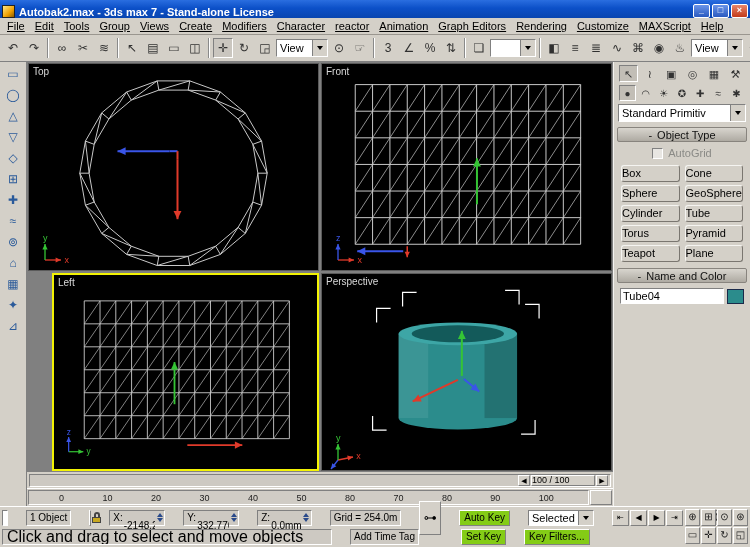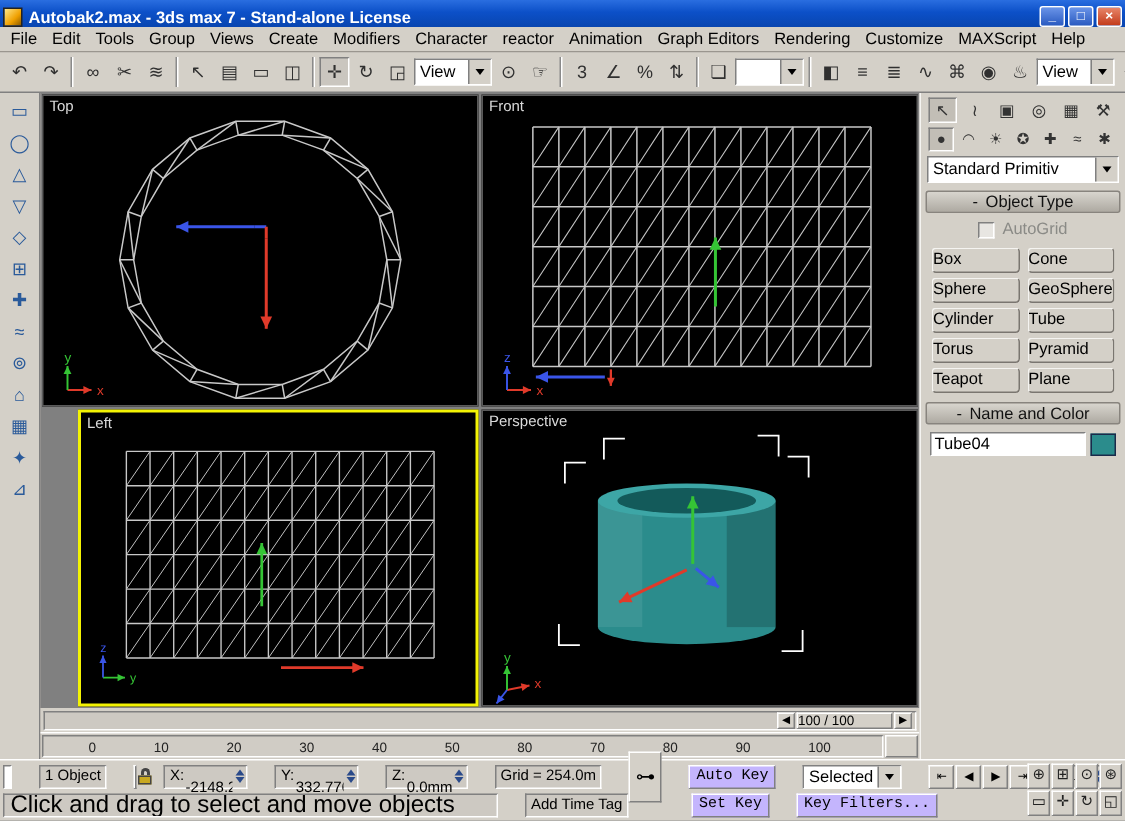--- a/index.html
+++ b/index.html
@@ -8,21 +8,21 @@
 
   
   .titlebar{height:18px;background:linear-gradient(to bottom,#2a6ee0 0%,#0c50c8 45%,#0845b0 100%);display:flex;align-items:flex-end;padding:0 2px;gap:4px;}
   .app-icon{width:13px;height:13px;background:linear-gradient(135deg,#ffe88a,#f0a000 60%,#8a5a00);border:1px solid #222;flex:0 0 auto;}
   .title{color:#fff;font-weight:bold;font-size:11px;flex:1;white-space:nowrap;overflow:hidden;}
   .winbtns{display:flex;gap:2px;}
   .wbtn{width:17px;height:14px;background:linear-gradient(#6a94e8,#2a5ac0);border:1px solid #fff;border-radius:2px;color:#fff;font-size:9px;line-height:11px;text-align:center;font-weight:bold;cursor:default;}
   .wbtn.close{background:linear-gradient(#e8866a,#c23a1a);}
 
   
-  .menubar{height:17px;display:flex;align-items:center;padding:0 2px;border-bottom:1px solid #9a968f;background:#d4d0c8;}
+  .menubar{height:17px;display:flex;align-items:center;padding:0 2px;border-bottom:1px solid #9a968f;background:#d4d0c8;text-decoration:underline;}
   .menu-item{padding:1px 5px;white-space:nowrap;}
 
   
   .toolbar{height:27px;display:flex;align-items:center;padding:0 3px;gap:1px;border-bottom:1px solid #808080;background:#d4d0c8;}
   .tb-group{display:contents;}
   .tbtn{width:20px;height:20px;border:1px solid #d4d0c8;text-align:center;line-height:18px;font-size:12px;color:#303030;flex:0 0 auto;}
   .tbtn[data-pressed="true"]{border:1px solid;border-color:#808080 #fff #fff #808080;background:#cac6bf;}
   .tsep{width:2px;height:20px;border-left:1px solid #8a8a8a;border-right:1px solid #fff;margin:0 2px;flex:0 0 auto;}
   .combo{height:18px;background:#fff;border:1px solid;border-color:#808080 #fff #fff #808080;display:flex;align-items:center;flex:0 0 auto;}
   .combo .ctext{flex:1;padding:0 3px;font-size:11px;white-space:nowrap;overflow:hidden;}
@@ -77,21 +77,21 @@
   .sb-field{height:16px;background:#cdc9c2;padding:0 3px;line-height:14px;font-size:10px;white-space:nowrap;}
   .lockbtn{width:15px;height:16px;position:relative;background:#d4d0c8;border:1px solid;border-color:#fff #808080 #808080 #fff;}
   .lock-shackle{position:absolute;top:1px;left:4px;width:6px;height:5px;border:2px solid #444;border-bottom:none;border-radius:3px 3px 0 0;}
   .lock-body{position:absolute;top:6px;left:2px;width:9px;height:6px;background:#c8a820;border:1px solid #444;}
   .coord{height:16px;background:#cdc9c2;display:flex;align-items:center;font-size:10px;padding:0 1px 0 3px;gap:1px;width:56px;}
   .coord .cv{flex:1;overflow:hidden;white-space:nowrap;margin-top:16px;}
   .spinner{display:flex;flex-direction:column;gap:1px;width:7px;align-items:center;flex:0 0 auto;}
   .sp-up{width:0;height:0;border-left:3px solid transparent;border-right:3px solid transparent;border-bottom:4px solid #2a4a8a;}
   .sp-dn{width:0;height:0;border-left:3px solid transparent;border-right:3px solid transparent;border-top:4px solid #2a4a8a;}
   .keybtn{width:22px;height:34px;background:#d4d0c8;border:1px solid;border-color:#fff #808080 #808080 #fff;text-align:center;line-height:32px;font-size:13px;z-index:3;flex:0 0 auto;}
-  .sb-btn{height:16px;background:#c4b5fd;border:1px solid;border-color:#fff #808080 #808080 #fff;padding:0 4px;font-size:10px;line-height:13px;white-space:nowrap;font-family:Liberation Mono, monospace;}
+  .sb-btn{height:16px;background:#84cc16;border:1px solid;border-color:#fff #808080 #808080 #fff;padding:0 4px;font-size:10px;line-height:13px;white-space:nowrap;}
   .sb-combo{height:16px;width:66px;}
   .transport{display:flex;gap:1px;}
   .tpbtn{width:17px;height:16px;background:#d4d0c8;border:1px solid;border-color:#fff #808080 #808080 #fff;text-align:center;font-size:8px;line-height:13px;}
   .frame-field{width:36px;height:16px;background:#cdc9c2;display:flex;align-items:center;padding:0 2px;font-size:10px;gap:1px;}
   .frame-field span{flex:1;}
   .navgrid{position:absolute;right:2px;top:2px;display:grid;grid-template-columns:repeat(4,15px);grid-auto-rows:17px;gap:1px;}
   .navbtn{background:#d4d0c8;border:1px solid;border-color:#fff #808080 #808080 #fff;text-align:center;font-size:10px;line-height:14px;color:#222;}
   .prompt{flex:0 0 330px;height:16px;background:#cdc9c2;font-size:16px;padding:0 4px;line-height:14px;white-space:nowrap;overflow:hidden;}
   .sk-offset{margin-left:24px;}
 </style>

